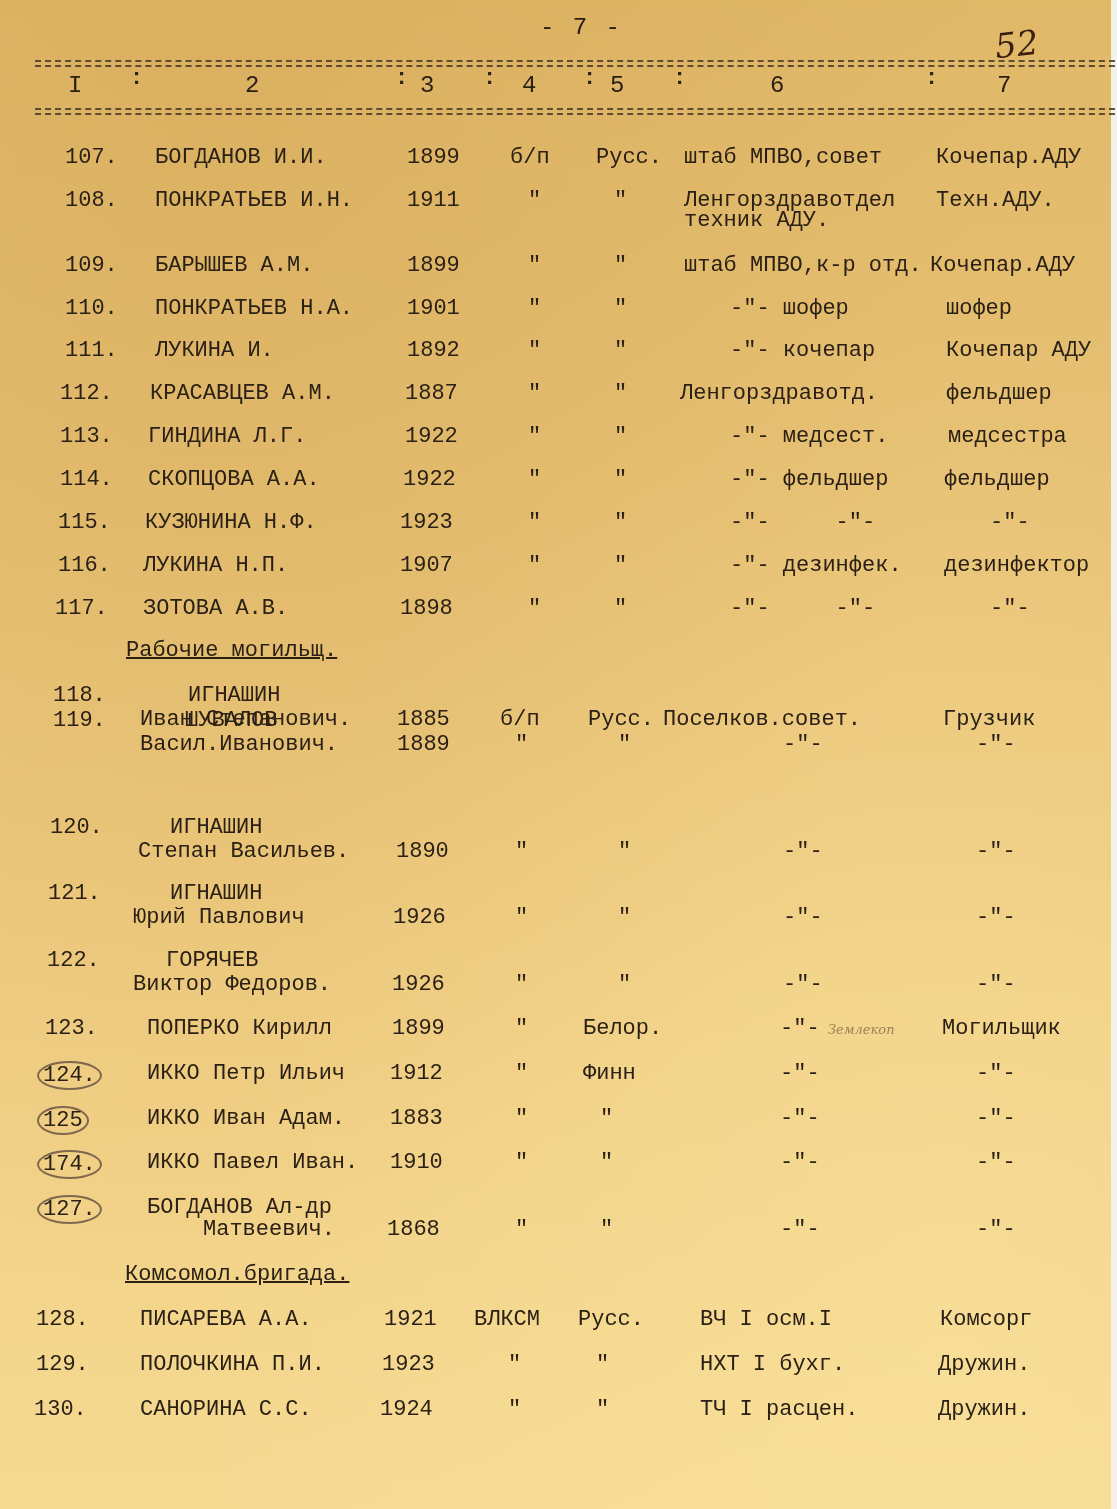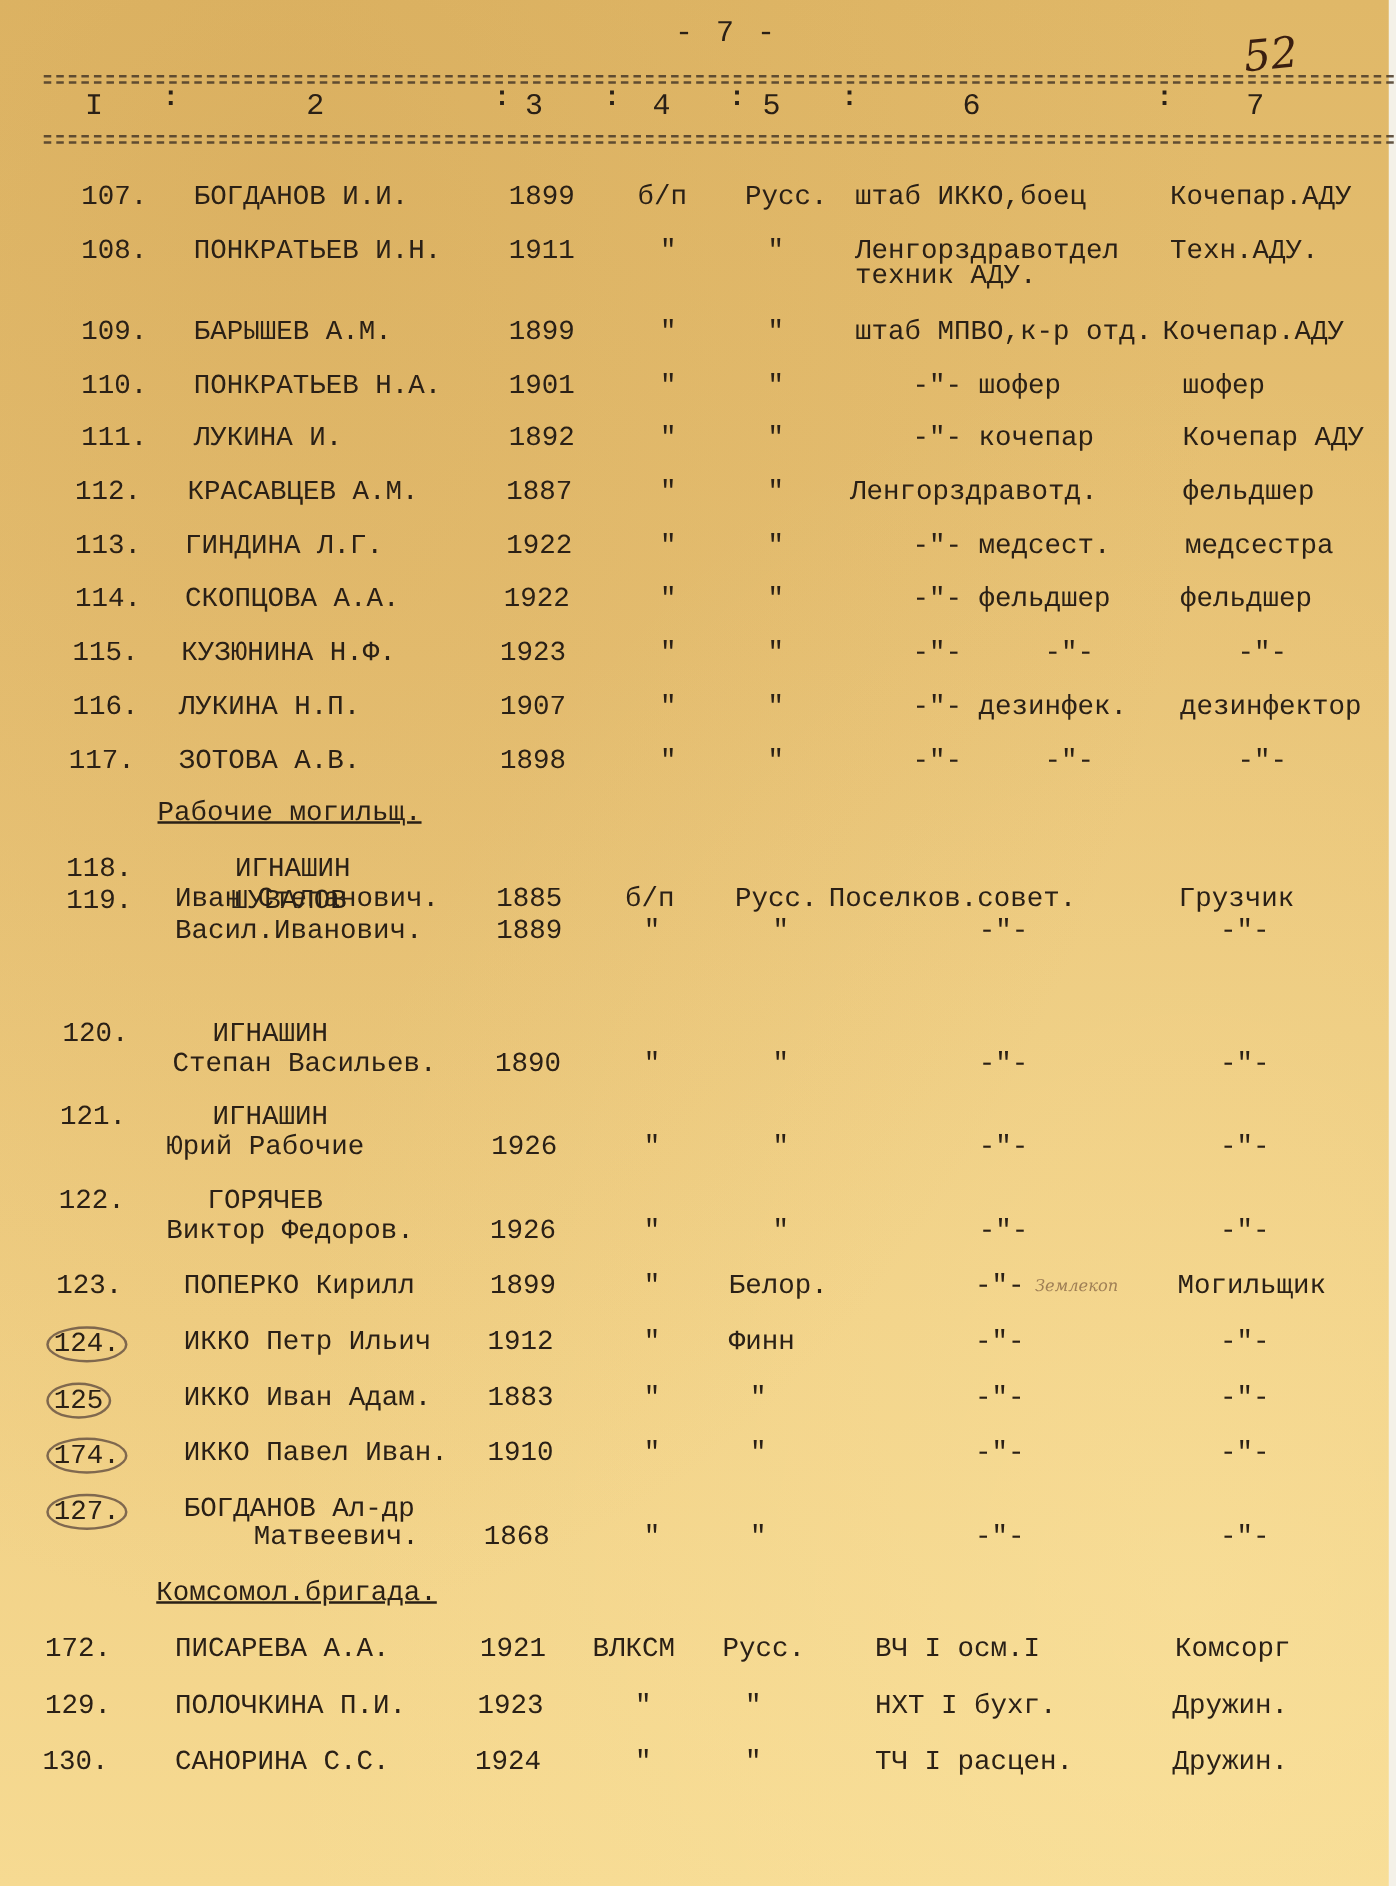--- a/index.html
+++ b/index.html
@@ -86,21 +86,21 @@
   <div class="col-sep" style="left:925px">:</div>
   <div class="col-header" style="left:997px">7</div>
   <div class="rule bottom"></div>
 
   <div class="row" style="top:145px">
     <span class="cell num">107.</span>
     <span class="cell name">БОГДАНОВ И.И.</span>
     <span class="cell year">1899</span>
     <span class="cell party">б/п</span>
     <span class="cell nat">Русс.</span>
-    <span class="cell work">штаб ИККО,боец</span>
+    <span class="cell work">штаб МПВО,совет</span>
     <span class="cell pos">Кочепар.АДУ</span>
   </div>
   <div class="row" style="top:188px">
     <span class="cell num">108.</span>
     <span class="cell name">ПОНКРАТЬЕВ И.Н.</span>
     <span class="cell year">1911</span>
     <span class="cell party" style="left:528px">"</span>
     <span class="cell nat" style="left:614px">"</span>
     <span class="cell work">Ленгорздравотдел</span>
     <span class="cell work line2">техник АДУ.</span>
@@ -216,21 +216,21 @@
     <span class="cell name" style="left:138px; top:24px">Степан Васильев.</span>
     <span class="cell year" style="left:396px; top:24px">1890</span>
     <span class="cell party" style="left:515px; top:24px">"</span>
     <span class="cell nat" style="left:618px; top:24px">"</span>
     <span class="cell work" style="left:783px; top:24px">-"-</span>
     <span class="cell pos" style="left:976px; top:24px">-"-</span>
   </div>
   <div class="row" style="top:881px; height:60px">
     <span class="cell num" style="left:48px">121.</span>
     <span class="cell name" style="left:170px">ИГНАШИН</span>
-    <span class="cell name" style="left:133px; top:24px">Юрий Рабочие</span>
+    <span class="cell name" style="left:133px; top:24px">Юрий Павлович</span>
     <span class="cell year" style="left:393px; top:24px">1926</span>
     <span class="cell party" style="left:515px; top:24px">"</span>
     <span class="cell nat" style="left:618px; top:24px">"</span>
     <span class="cell work" style="left:783px; top:24px">-"-</span>
     <span class="cell pos" style="left:976px; top:24px">-"-</span>
   </div>
   <div class="row" style="top:948px; height:60px">
     <span class="cell num" style="left:47px">122.</span>
     <span class="cell name" style="left:166px">ГОРЯЧЕВ</span>
     <span class="cell name" style="left:133px; top:24px">Виктор Федоров.</span>
@@ -284,21 +284,21 @@
     <span class="cell year" style="left:387px; top:22px">1868</span>
     <span class="cell party" style="left:515px; top:22px">"</span>
     <span class="cell nat" style="left:600px; top:22px">"</span>
     <span class="cell work" style="left:780px; top:22px">-"-</span>
     <span class="cell pos" style="left:976px; top:22px">-"-</span>
   </div>
 
   <div class="section-title" style="left:125px; top:1262px">Комсомол.бригада.</div>
 
   <div class="row" style="top:1307px">
-    <span class="cell num" style="left:36px">172.</span>
+    <span class="cell num" style="left:36px">128.</span>
     <span class="cell name" style="left:140px">ПИСАРЕВА А.А.</span>
     <span class="cell year" style="left:384px">1921</span>
     <span class="cell party" style="left:474px">ВЛКСМ</span>
     <span class="cell nat" style="left:578px">Русс.</span>
     <span class="cell work" style="left:700px">ВЧ I осм.I</span>
     <span class="cell pos" style="left:940px">Комсорг</span>
   </div>
   <div class="row" style="top:1352px">
     <span class="cell num" style="left:36px">129.</span>
     <span class="cell name" style="left:140px">ПОЛОЧКИНА П.И.</span>

